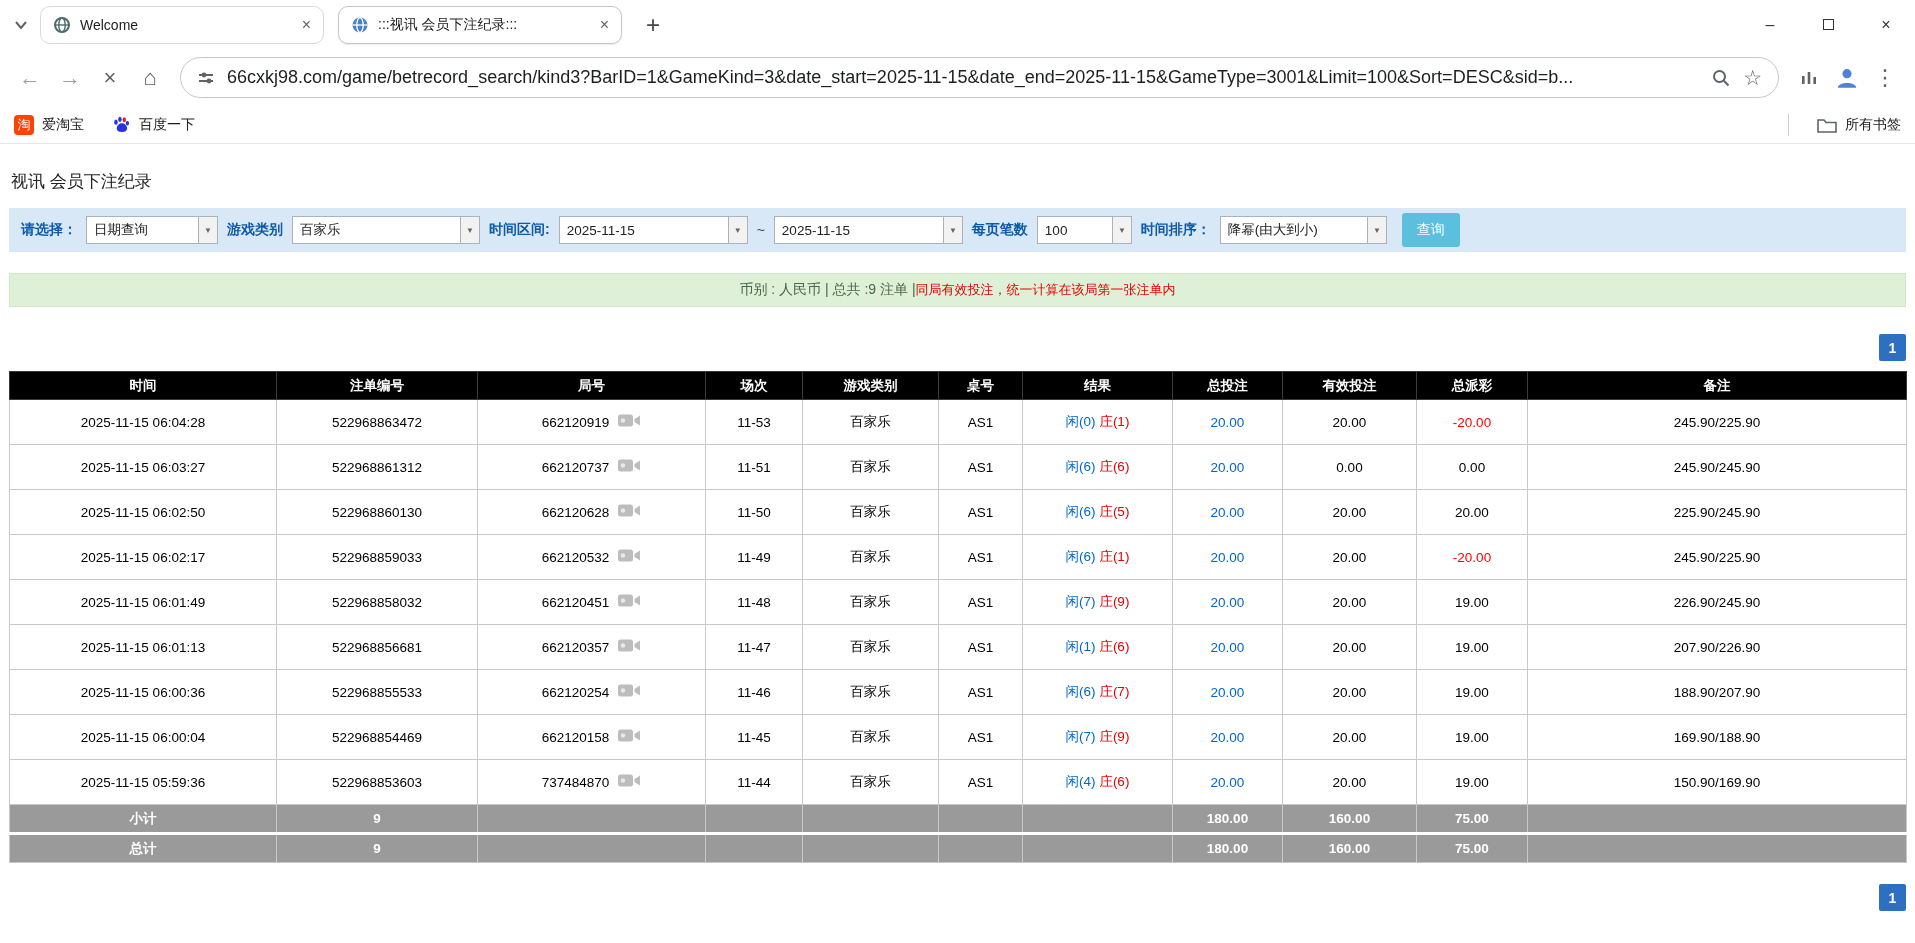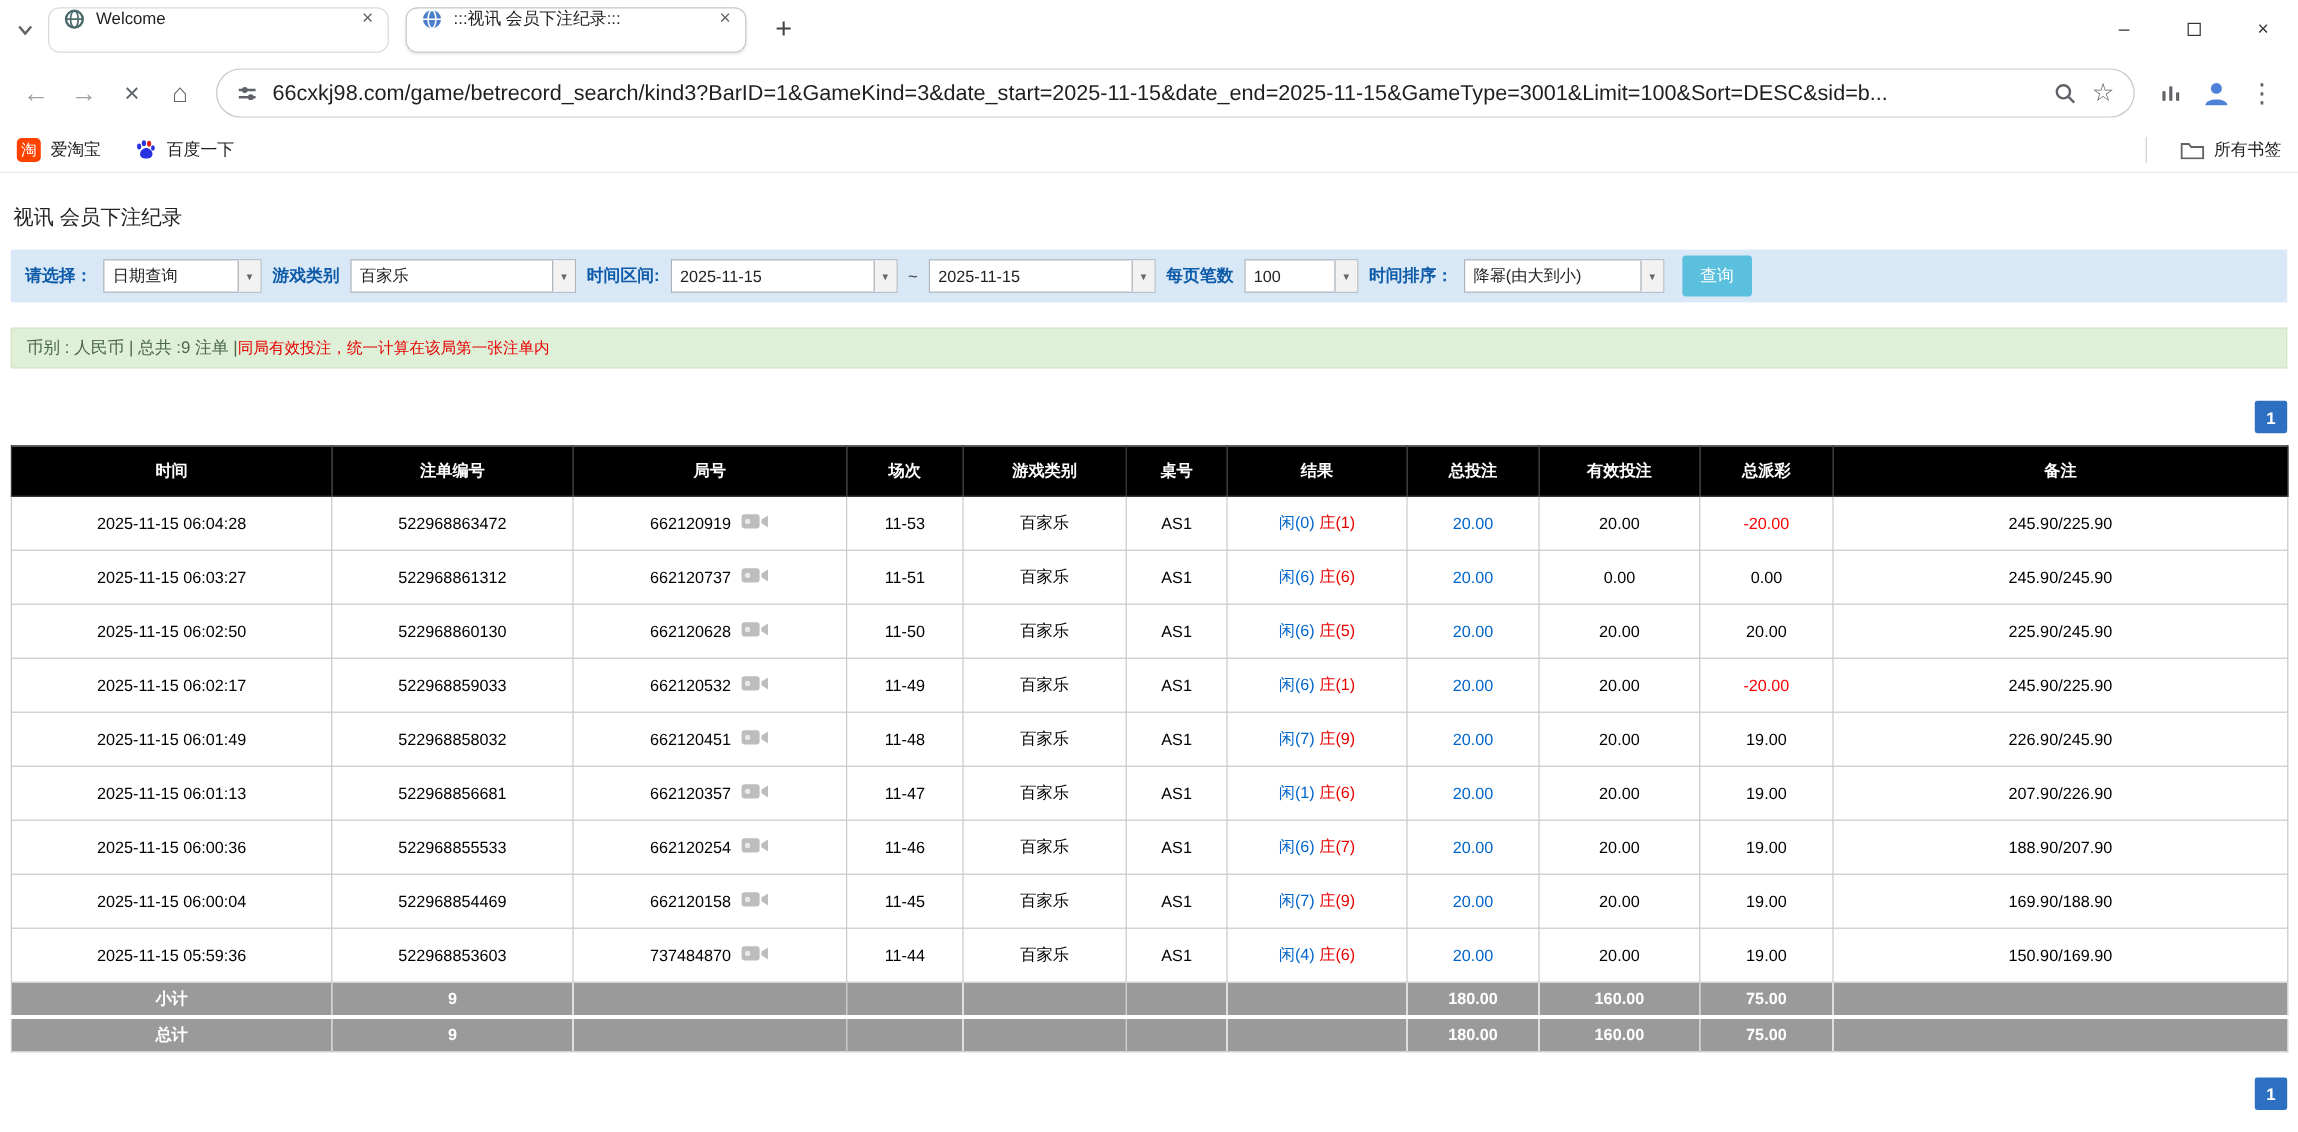--- a/index.html
+++ b/index.html
@@ -2,21 +2,21 @@
 <html><head>
 <meta charset="utf-8">
 <style>
   * { margin:0; padding:0; box-sizing:border-box; }
   html,body { width:1915px; height:943px; }
   body { background:#fff; font-family:"Liberation Sans", sans-serif; overflow:hidden; }
 
   
   .tabstrip { height:49px; display:flex; align-items:center; padding-left:8px; background:#fff; }
   .tab-search { width:26px; height:26px; display:flex; align-items:center; justify-content:center; margin-right:6px; }
-  .tab { width:284px; height:38px; display:flex; align-items:flex-start; gap:9px; border:1px solid #d7d9dc; border-radius:10px; padding:0 12px; margin-right:14px; background:#fff; }
+  .tab { width:284px; height:38px; display:flex; align-items:center; gap:9px; border:1px solid #d7d9dc; border-radius:10px; padding:0 12px; margin-right:14px; background:#fff; }
   .tab.active { border-color:#c3c6c9; box-shadow:0 1px 2px rgba(0,0,0,.08); }
   .tab-title { flex:1; font-size:14px; color:#202124; white-space:nowrap; overflow:hidden; }
   .tab-close { font-size:16px; color:#5f6368; cursor:default; }
   .new-tab { width:34px; height:34px; display:flex; align-items:center; justify-content:center; font-size:24px; color:#444; }
   .win-controls { margin-left:auto; display:flex; align-self:stretch; }
   .win-btn { width:58px; display:flex; align-items:center; justify-content:center; font-size:16px; color:#333; }
   .maxbox { width:11px; height:11px; border:1.5px solid #333; display:inline-block; }
 
   .toolbar { height:57px; display:flex; align-items:center; padding:0 10px; background:#fff; }
   .navbtn { width:40px; height:40px; display:flex; align-items:center; justify-content:center; font-size:22px; color:#5f6368; border-radius:50%; }
@@ -39,31 +39,31 @@
 
   .filterbar { margin-top:15px; height:44px; background:#d9e8f6; display:flex; align-items:center; gap:9px; padding:0 12px; }
   .flabel { color:#0d5aa8; font-weight:700; font-size:14px; white-space:nowrap; }
   .combo { background:#fff; border:1px solid #aab2ba; height:28px; display:flex; align-items:stretch; }
   .combo-text { flex:1; display:flex; align-items:center; padding:12px 7px; font-size:13.5px; color:#222; white-space:nowrap; overflow:hidden; }
   .combo-arrow { width:19px; border-left:1px solid #aab2ba; background:#f2f2f2; display:flex; align-items:center; justify-content:center; font-size:8px; color:#666; }
   .w132{width:132px} .w188{width:188px} .w165{width:189px} .w95{width:95px} .w167{width:167px}
   .tilde { color:#444; font-size:14px; }
   .query-btn { background:#5bc0de; color:#fff; border:none; height:34px; padding:0 15px; font-size:14px; border-radius:3px; margin-left:6px; cursor:pointer; font-family:inherit; }
 
-  .infobar { margin-top:21px; height:34px; background:#dff0d8; border:1px solid #d2e6c6; display:flex; align-items:center; justify-content:flex-start; padding:0 12px; }
+  .infobar { margin-top:21px; height:34px; background:#dff0d8; border:1px solid #d2e6c6; display:flex; align-items:center; justify-content:center; padding:0 12px; }
   .info-left { color:#4a674a; font-size:14px; }
   .info-right { color:#e60000; font-size:13px; }
 
   .pager { display:flex; justify-content:flex-end; }
   .pager.top { margin:27px 0 10px; }
   .pager.bottom { margin-top:21px; }
   .page-btn { min-width:27px; height:27px; background:#2d6fc1; color:#fff; font-size:14px; font-weight:700; display:flex; align-items:center; justify-content:center; border-radius:2px; }
 
   table.bet-table { width:100%; border-collapse:collapse; table-layout:fixed; }
-  .bet-table th { background:#000; color:#fff; font-size:13.5px; font-weight:700; height:42px; border:1px solid #3a3a3a; }
+  .bet-table th { background:#000; color:#fff; font-size:13.5px; font-weight:700; height:28px; border:1px solid #3a3a3a; }
   .bet-table td { border:1px solid #c9c9c9; height:45px; text-align:center; font-size:13.5px; color:#000; background:#fff; overflow:hidden; }
   .bet-table tfoot td { background:#9a9a9a; color:#fff; font-weight:700; height:29px; }
   .bet-table tr.total-row td { border-top:3px solid #fff; }
   .bet-link { color:#0066cc; cursor:pointer; text-decoration:none; }
   .player { color:#0066cc; }
   .banker { color:#e60000; }
   td.neg { color:#ff0000; }
   .round-no { margin-right:8px; vertical-align:middle; }
   .replay-icon { display:inline-block; vertical-align:middle; }
 </style>

